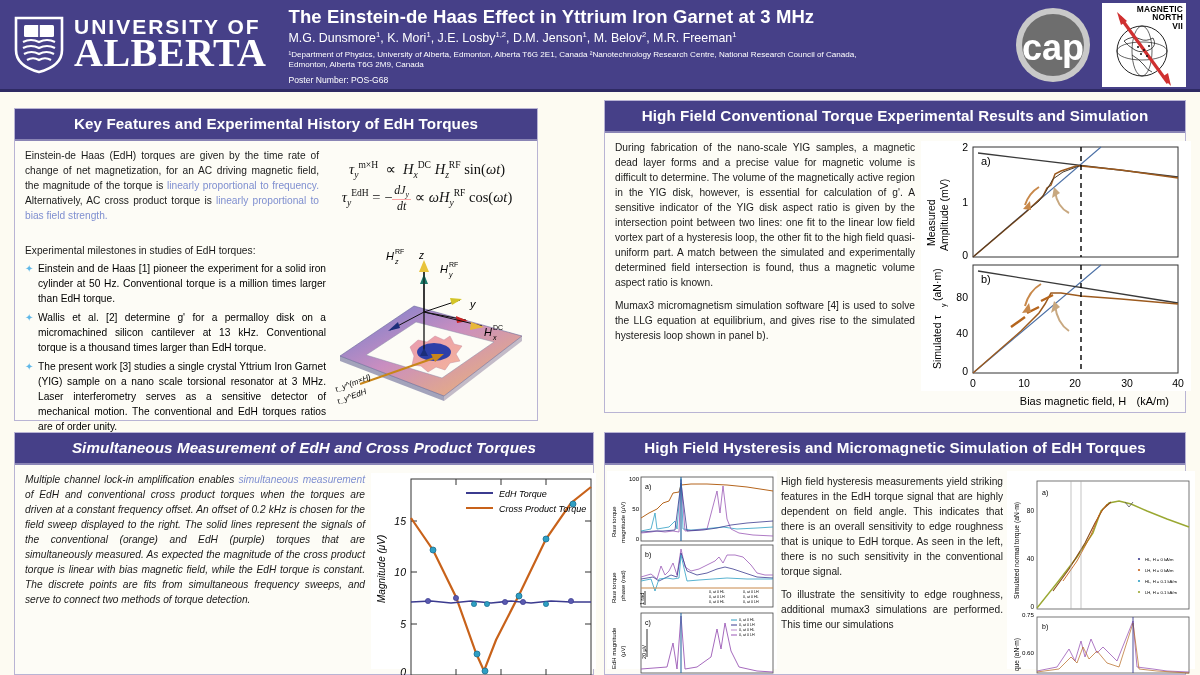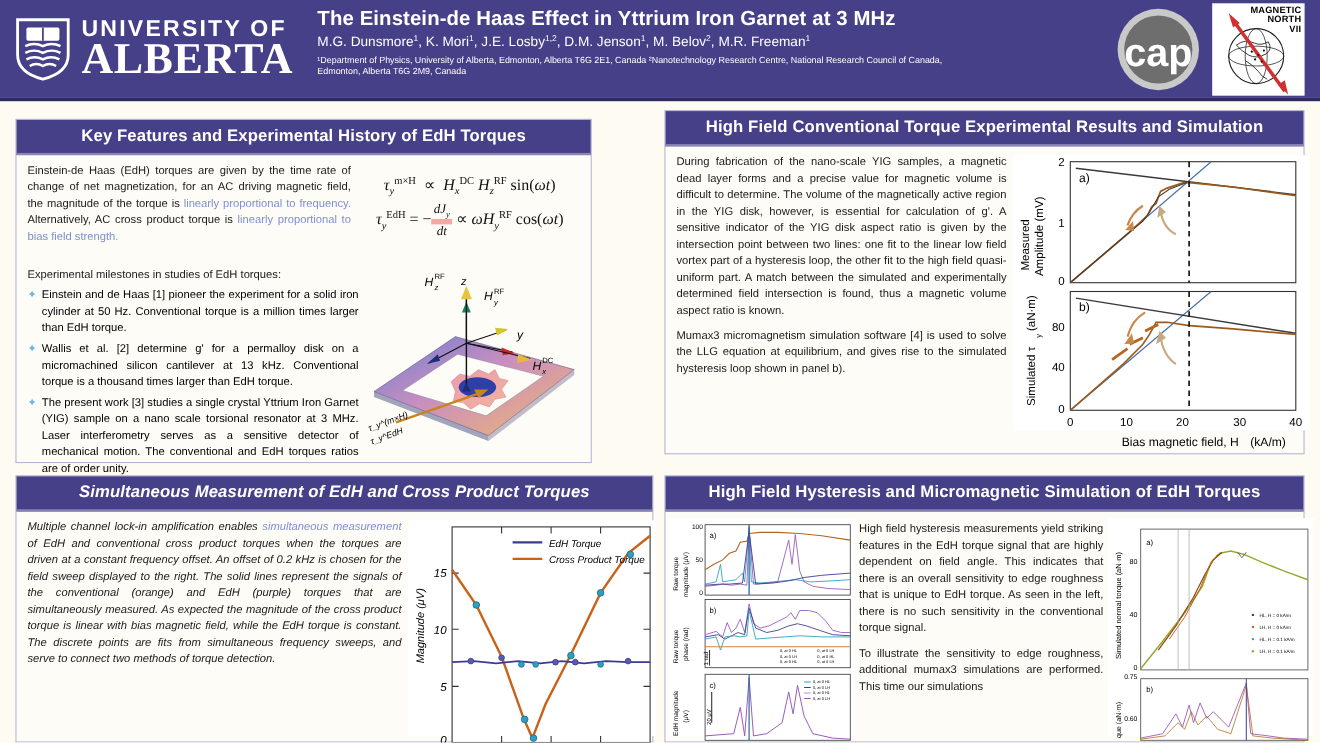--- a/index.html
+++ b/index.html
@@ -98,21 +98,21 @@
   #panel-hyst     { left: 604px; top: 432px; width: 582px; height: 243px; }
 
   .eq-box { flex: 0 0 200px; display: flex; flex-direction: column;
             justify-content: flex-start; padding-top: 10px; }
   .eq { font-family: "Liberation Serif", serif; font-size: 14.5px; color: #111;
         text-align: center; margin-bottom: 4px; white-space: nowrap; }
   .eq .sub { font-size: 0.66em; vertical-align: sub; }
   .eq .sup { font-size: 0.66em; vertical-align: super; }
   .frac { display: inline-block; vertical-align: middle; text-align: center;
           font-size: 0.82em; line-height: 1.05; }
-  .frac .num { display: block; border-bottom: 5px solid #fca5a5; padding: 0 2px; }
+  .frac .num { display: block; border-bottom: 1px solid #fca5a5; padding: 0 2px; }
   .frac .den { display: block; padding: 0 2px; }
 
   
   .fig { background: #ffffff; }
   svg text { font-family: "Liberation Sans", sans-serif; }
 
   .diagram-3d { flex: 0 0 195px; position: relative; }
 
   
   .col-text { flex: 1 1 auto; min-width: 0; }
@@ -137,20 +137,21 @@
       <div class="ua-words">
         <div class="l1">UNIVERSITY OF</div>
         <div class="l2">ALBERTA</div>
       </div>
     </div>
 
     <div class="title-block">
       <div class="poster-title">The Einstein-de Haas Effect in Yttrium Iron Garnet at 3 MHz</div>
       <div class="poster-authors">M.G. Dunsmore<sup>1</sup>, K. Mori<sup>1</sup>, J.E. Losby<sup>1,2</sup>, D.M. Jenson<sup>1</sup>, M. Belov<sup>2</sup>, M.R. Freeman<sup>1</sup></div>
       <div class="poster-affil">¹Department of Physics, University of Alberta, Edmonton, Alberta T6G 2E1, Canada ²Nanotechnology Research Centre, National Research Council of Canada, Edmonton, Alberta T6G 2M9, Canada</div>
+      <div class="poster-number">Poster Number: POS-G68</div>
     </div>
 
     <div class="logos">
       <svg class="cap-logo" viewBox="0 0 78 78">
         <circle cx="39" cy="39" r="37" fill="#c9c9c9"></circle>
         <circle cx="39" cy="39" r="31" fill="#6e6e6e"></circle>
         <text x="39" y="54" font-size="36" font-weight="bold" fill="#ffffff" text-anchor="middle" font-family="Liberation Serif, serif">cap</text>
       </svg>
       <div class="mn-logo">
         <svg viewBox="0 0 84 84" width="84" height="84">

